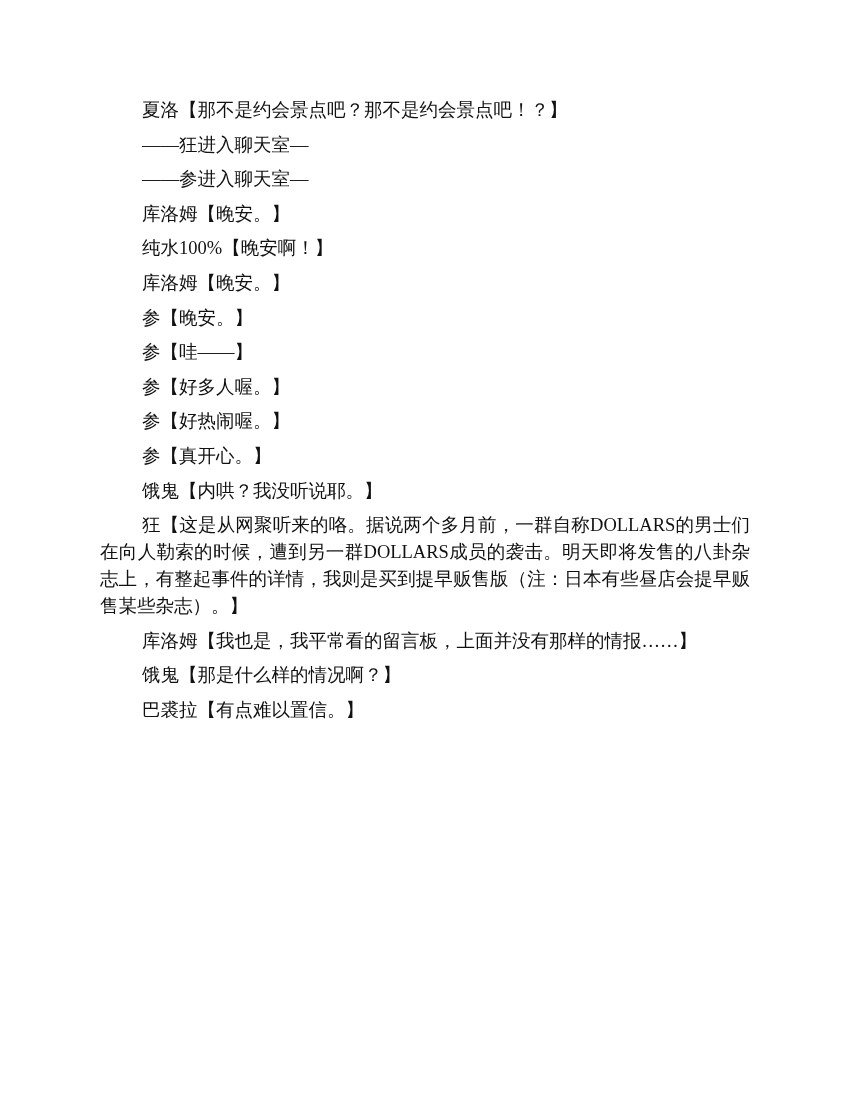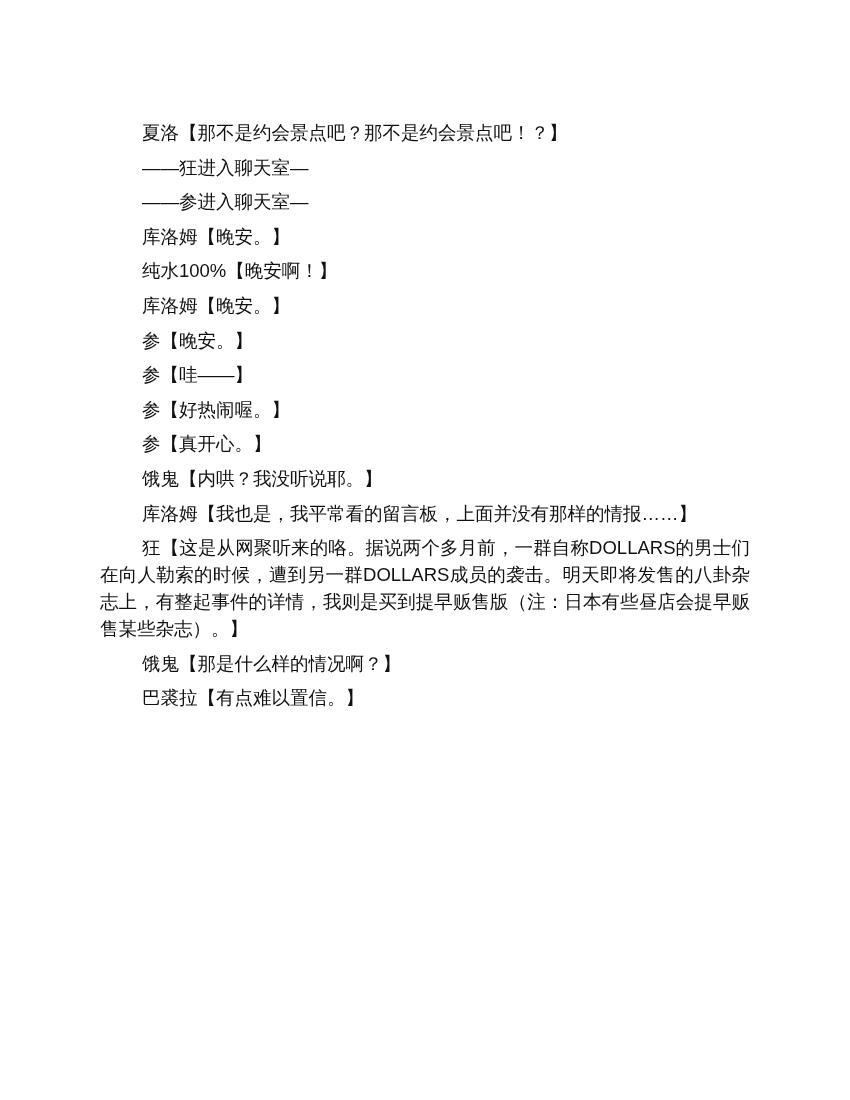--- a/index.html
+++ b/index.html
@@ -2,24 +2,23 @@
 <html><head>
 <meta charset="utf-8">
 <style>
   html, body { margin: 0; padding: 0; background: #ffffff; }
   body { width: 850px; height: 1100px; position: relative; overflow: hidden; }
   .page {
     position: absolute;
     left: 100px;
     top: 97px;
     width: 650px;
-    font-family: Liberation Sans, sans-serif;
+    font-family: Liberation Serif, serif;
     font-size: 18.5px;
     color: #111111;
-    margin-top: 22px;
   }
   .para {
     margin: 0 0 7.6px 0;
     text-indent: 42px;
     line-height: 27px;
     text-align: justify;
     text-align-last: left;
     word-break: break-all;
   }
 </style>
@@ -28,20 +27,21 @@
 
 <div class="page">
   <p class="para">夏洛【那不是约会景点吧？那不是约会景点吧！？】</p>
   <p class="para">——狂进入聊天室—</p>
   <p class="para">——参进入聊天室—</p>
   <p class="para">库洛姆【晚安。】</p>
   <p class="para">纯水100%【晚安啊！】</p>
   <p class="para">库洛姆【晚安。】</p>
   <p class="para">参【晚安。】</p>
   <p class="para">参【哇——】</p>
+  <p class="para">参【好多人喔。】</p>
   <p class="para">参【好热闹喔。】</p>
   <p class="para">参【真开心。】</p>
   <p class="para">饿鬼【内哄？我没听说耶。】</p>
+  <p class="para">狂【这是从网聚听来的咯。据说两个多月前，一群自称DOLLARS的男士们在向人勒索的时候，遭到另一群DOLLARS成员的袭击。明天即将发售的八卦杂志上，有整起事件的详情，我则是买到提早贩售版（注：日本有些昼店会提早贩售某些杂志）。】</p>
   <p class="para">库洛姆【我也是，我平常看的留言板，上面并没有那样的情报……】</p>
-  <p class="para">狂【这是从网聚听来的咯。据说两个多月前，一群自称DOLLARS的男士们在向人勒索的时候，遭到另一群DOLLARS成员的袭击。明天即将发售的八卦杂志上，有整起事件的详情，我则是买到提早贩售版（注：日本有些昼店会提早贩售某些杂志）。】</p>
   <p class="para">饿鬼【那是什么样的情况啊？】</p>
   <p class="para">巴裘拉【有点难以置信。】</p>
 </div>
 
 </body></html>

